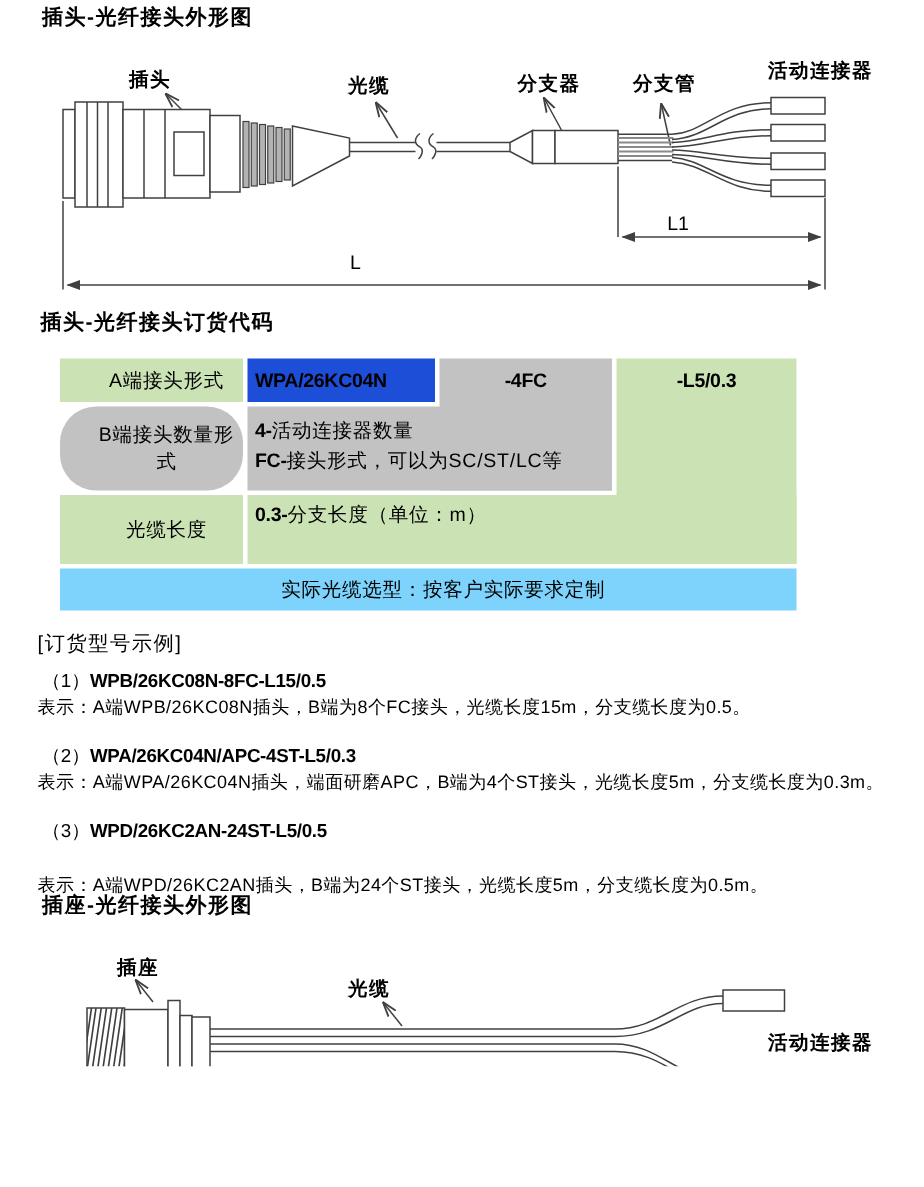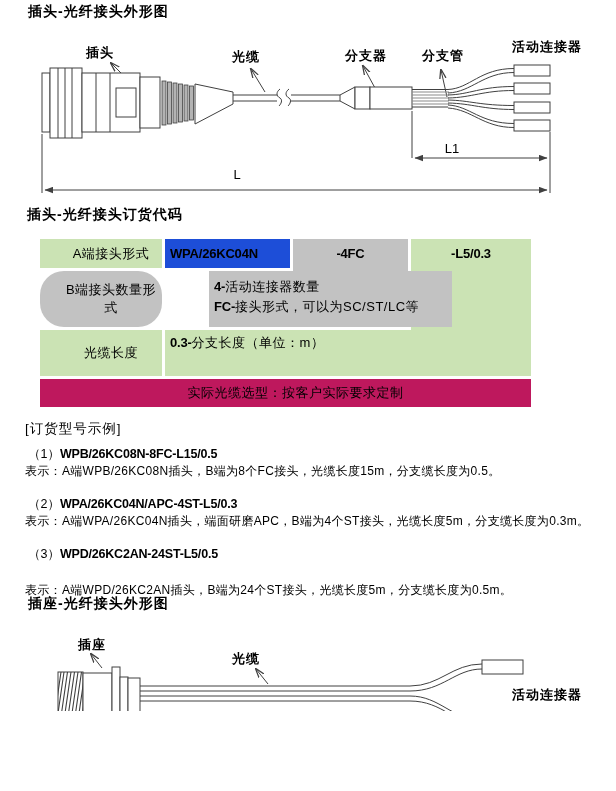--- a/index.html
+++ b/index.html
@@ -129,37 +129,37 @@
       <div class="code c-topcenter">-4FC</div>
     </div>
     <div class="cell cell-green" style="left: 371px; top: 0px; width: 120px; height: 137px; background: rgb(203, 227, 180);">
       <div class="code c-topcenter">-L5/0.3</div>
     </div>
     <div class="cell cell-green" style="left: 125px; top: 0px; width: 125px; height: 29px; line-height: 29px; padding-left: 5px; background: #1d4ed8;">
       <span class="code">WPA/26KC04N</span>
     </div>
 
     <div class="cell cell-gray c-center" style="left: 0px; top: 32px; width: 122px; height: 56px; background: rgb(194, 194, 194); border-radius: 24px;">B端接头数量形式</div>
-    <div class="cell cell-gray pad" style="left: 125px; top: 32px; width: 243px; height: 56px; background: rgb(194, 194, 194); margin-left: 44px;">
+    <div class="cell cell-gray pad" style="left: 125px; top: 32px; width: 243px; height: 56px; background: rgb(194, 194, 194);">
       <div class="tline">
         <span class="code">4-</span><span>活动连接器数量</span>
       </div>
       <div class="tline">
         <span class="code">FC-</span><span>接头形式，可以为SC/ST/LC等</span>
       </div>
     </div>
 
     <div class="cell cell-green c-center" style="left: 0px; top: 91px; width: 122px; height: 46px; background: rgb(203, 227, 180);">光缆长度</div>
     <div class="cell cell-green pad" style="left: 125px; top: 91px; width: 366px; height: 46px; padding-top: 3px; background: rgb(203, 227, 180);">
       <div class="tline">
         <span class="code">0.3-</span><span>分支长度（单位：m）</span>
       </div>
     </div>
 
-    <div class="cell cell-green c-center" style="left: 0px; top: 140px; width: 491px; height: 28px; background: #be185d;">实际光缆选型：按客户实际要求定制</div>
+    <div class="cell cell-green c-center" style="left: 0px; top: 140px; width: 491px; height: 28px; background: #7dd3fc;">实际光缆选型：按客户实际要求定制</div>
   </div>
 
   <div class="exblock ex-sub" style="left:25px;top:420px;">[订货型号示例]</div>
 
   <div class="exblock ex-code" style="left:28px;top:446px;">
     <span>（1）</span><span class="code">WPB/26KC08N-8FC-L15/0.5</span>
   </div>
   <div class="exblock ex-desc" style="left:25px;top:463px;">表示：A端WPB/26KC08N插头，B端为8个FC接头，光缆长度15m，分支缆长度为0.5。</div>
 
   <div class="exblock ex-code" style="left:28px;top:496px;">

